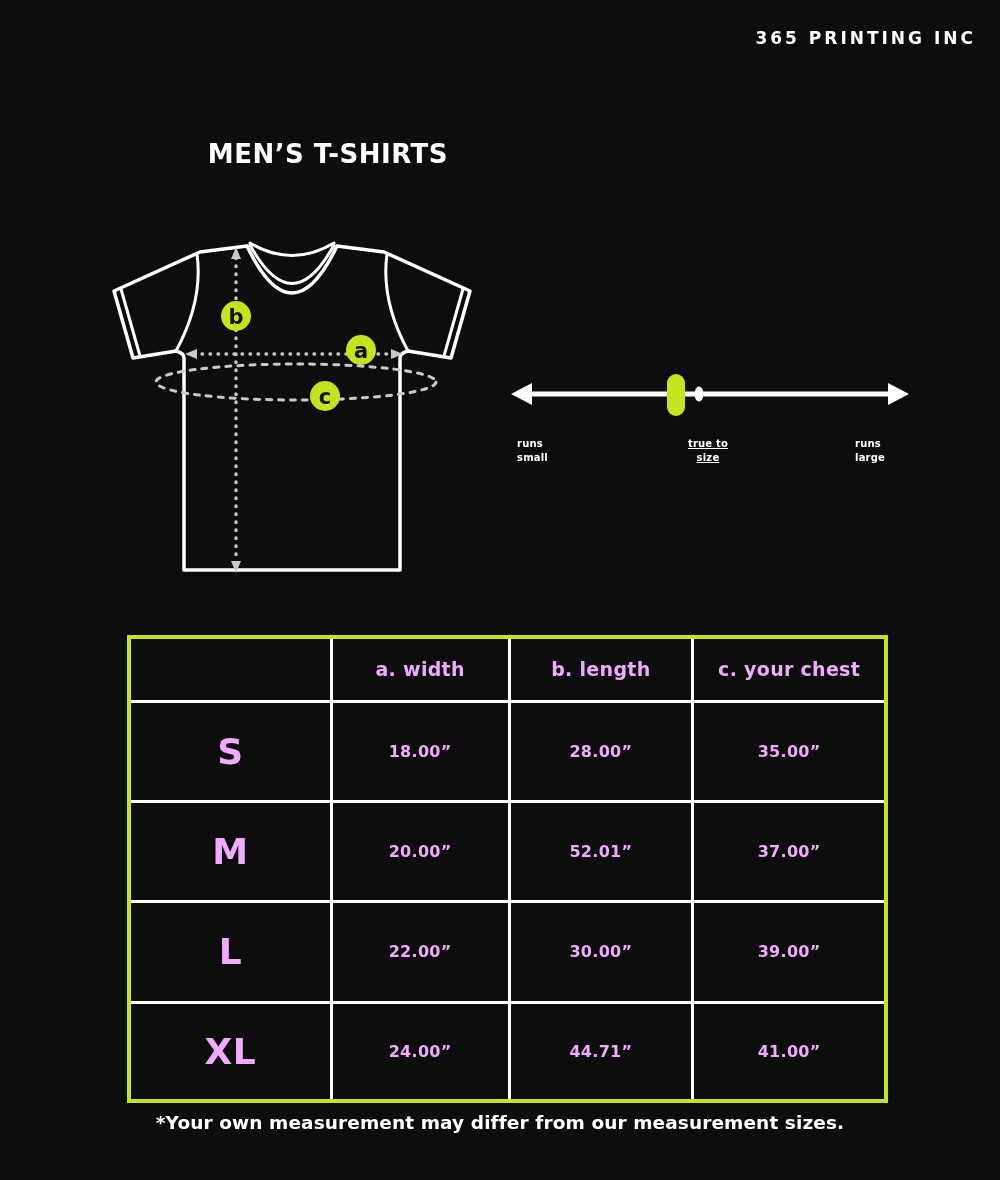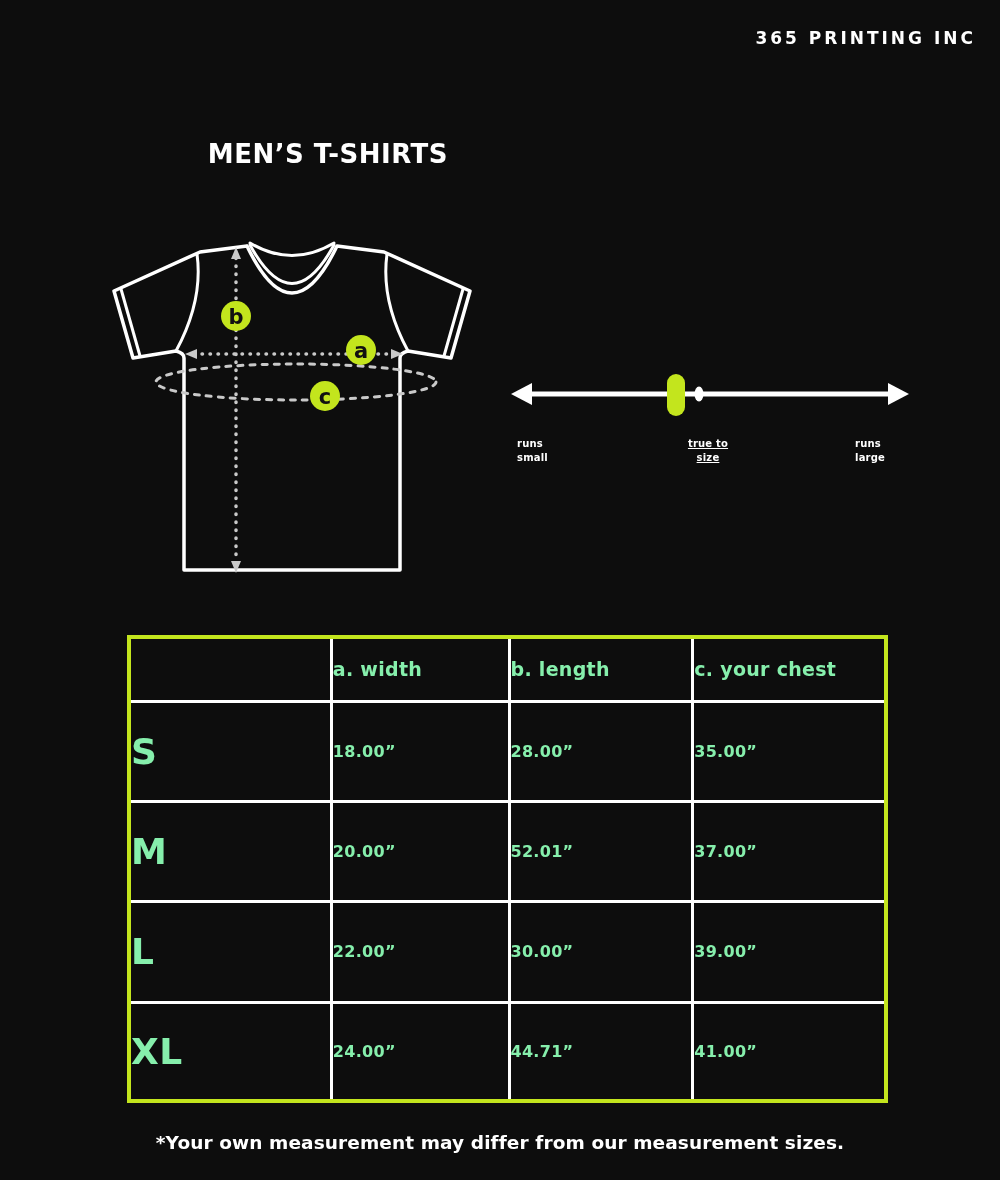--- a/index.html
+++ b/index.html
@@ -58,33 +58,33 @@
 
   .size-table-wrap {
     position:absolute; left:127px; top:635px; width:761px; height:468px;
     border:4px solid var(--accent);
   }
   .size-table-wrap table {
     width:100%; height:100%; border-collapse:collapse; table-layout:fixed;
   }
   .size-table-wrap th, .size-table-wrap td {
     border-right:3px solid #fff; border-bottom:3px solid #fff;
-    text-align:left; vertical-align:middle; color:#86efac;
+    text-align:center; vertical-align:middle; color:#f0abfc;
     font-weight:bold;
   }
   .size-table-wrap th:last-child, .size-table-wrap td:last-child { border-right:none; }
   .size-table-wrap tbody tr:last-child td { border-bottom:none; }
   .size-table-wrap thead tr { height:62px; }
   .size-table-wrap th { font-size:19px; letter-spacing:0.3px; }
   .size-table-wrap td { font-size:16px; letter-spacing:0.3px; }
   .size-table-wrap td.size-cell { font-size:36px; letter-spacing:0.5px; }
 
   .footnote {
     position:absolute; left:0; top:1112px; width:1000px;
-    text-align:center; font-size:18.5px; letter-spacing:0.1px;margin-top:20px;
+    text-align:center; font-size:18.5px; letter-spacing:0.1px;
   }
 </style>
 </head>
 <body>
 
 <div class="page">
 
   <div class="brand">365 PRINTING INC</div>
   <div class="subtitle">MEN’S T-SHIRTS</div>
 

